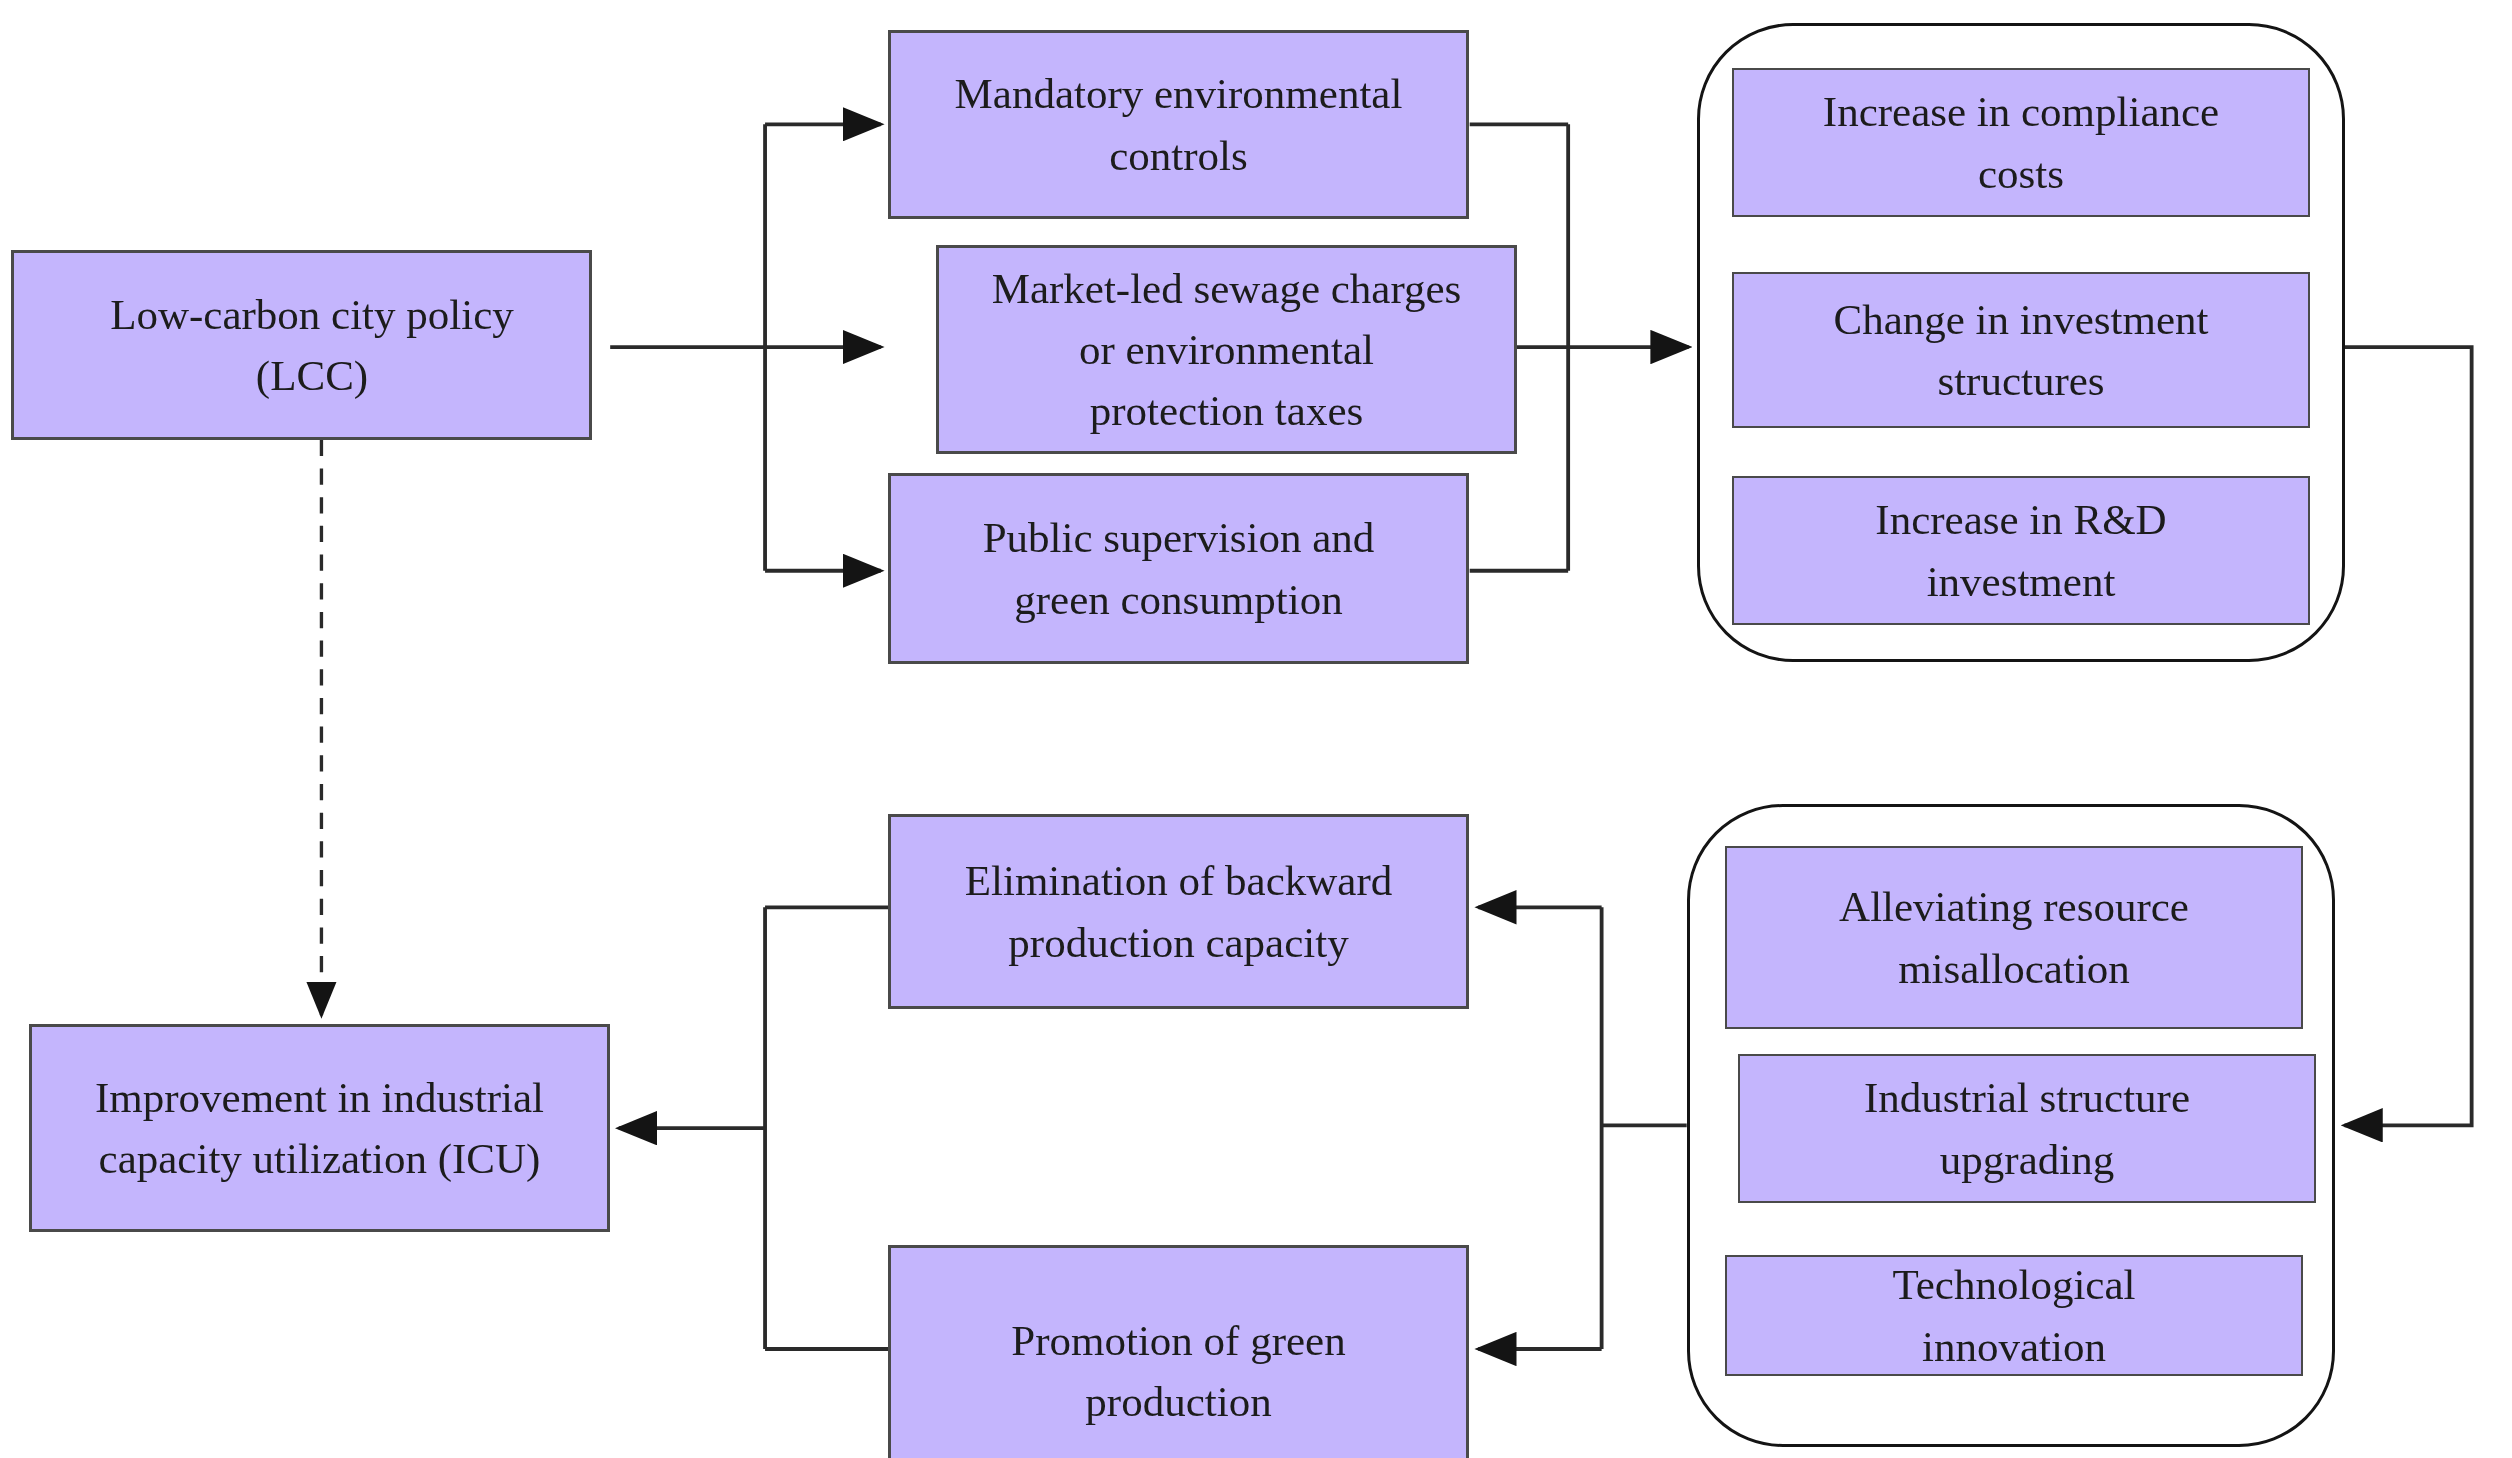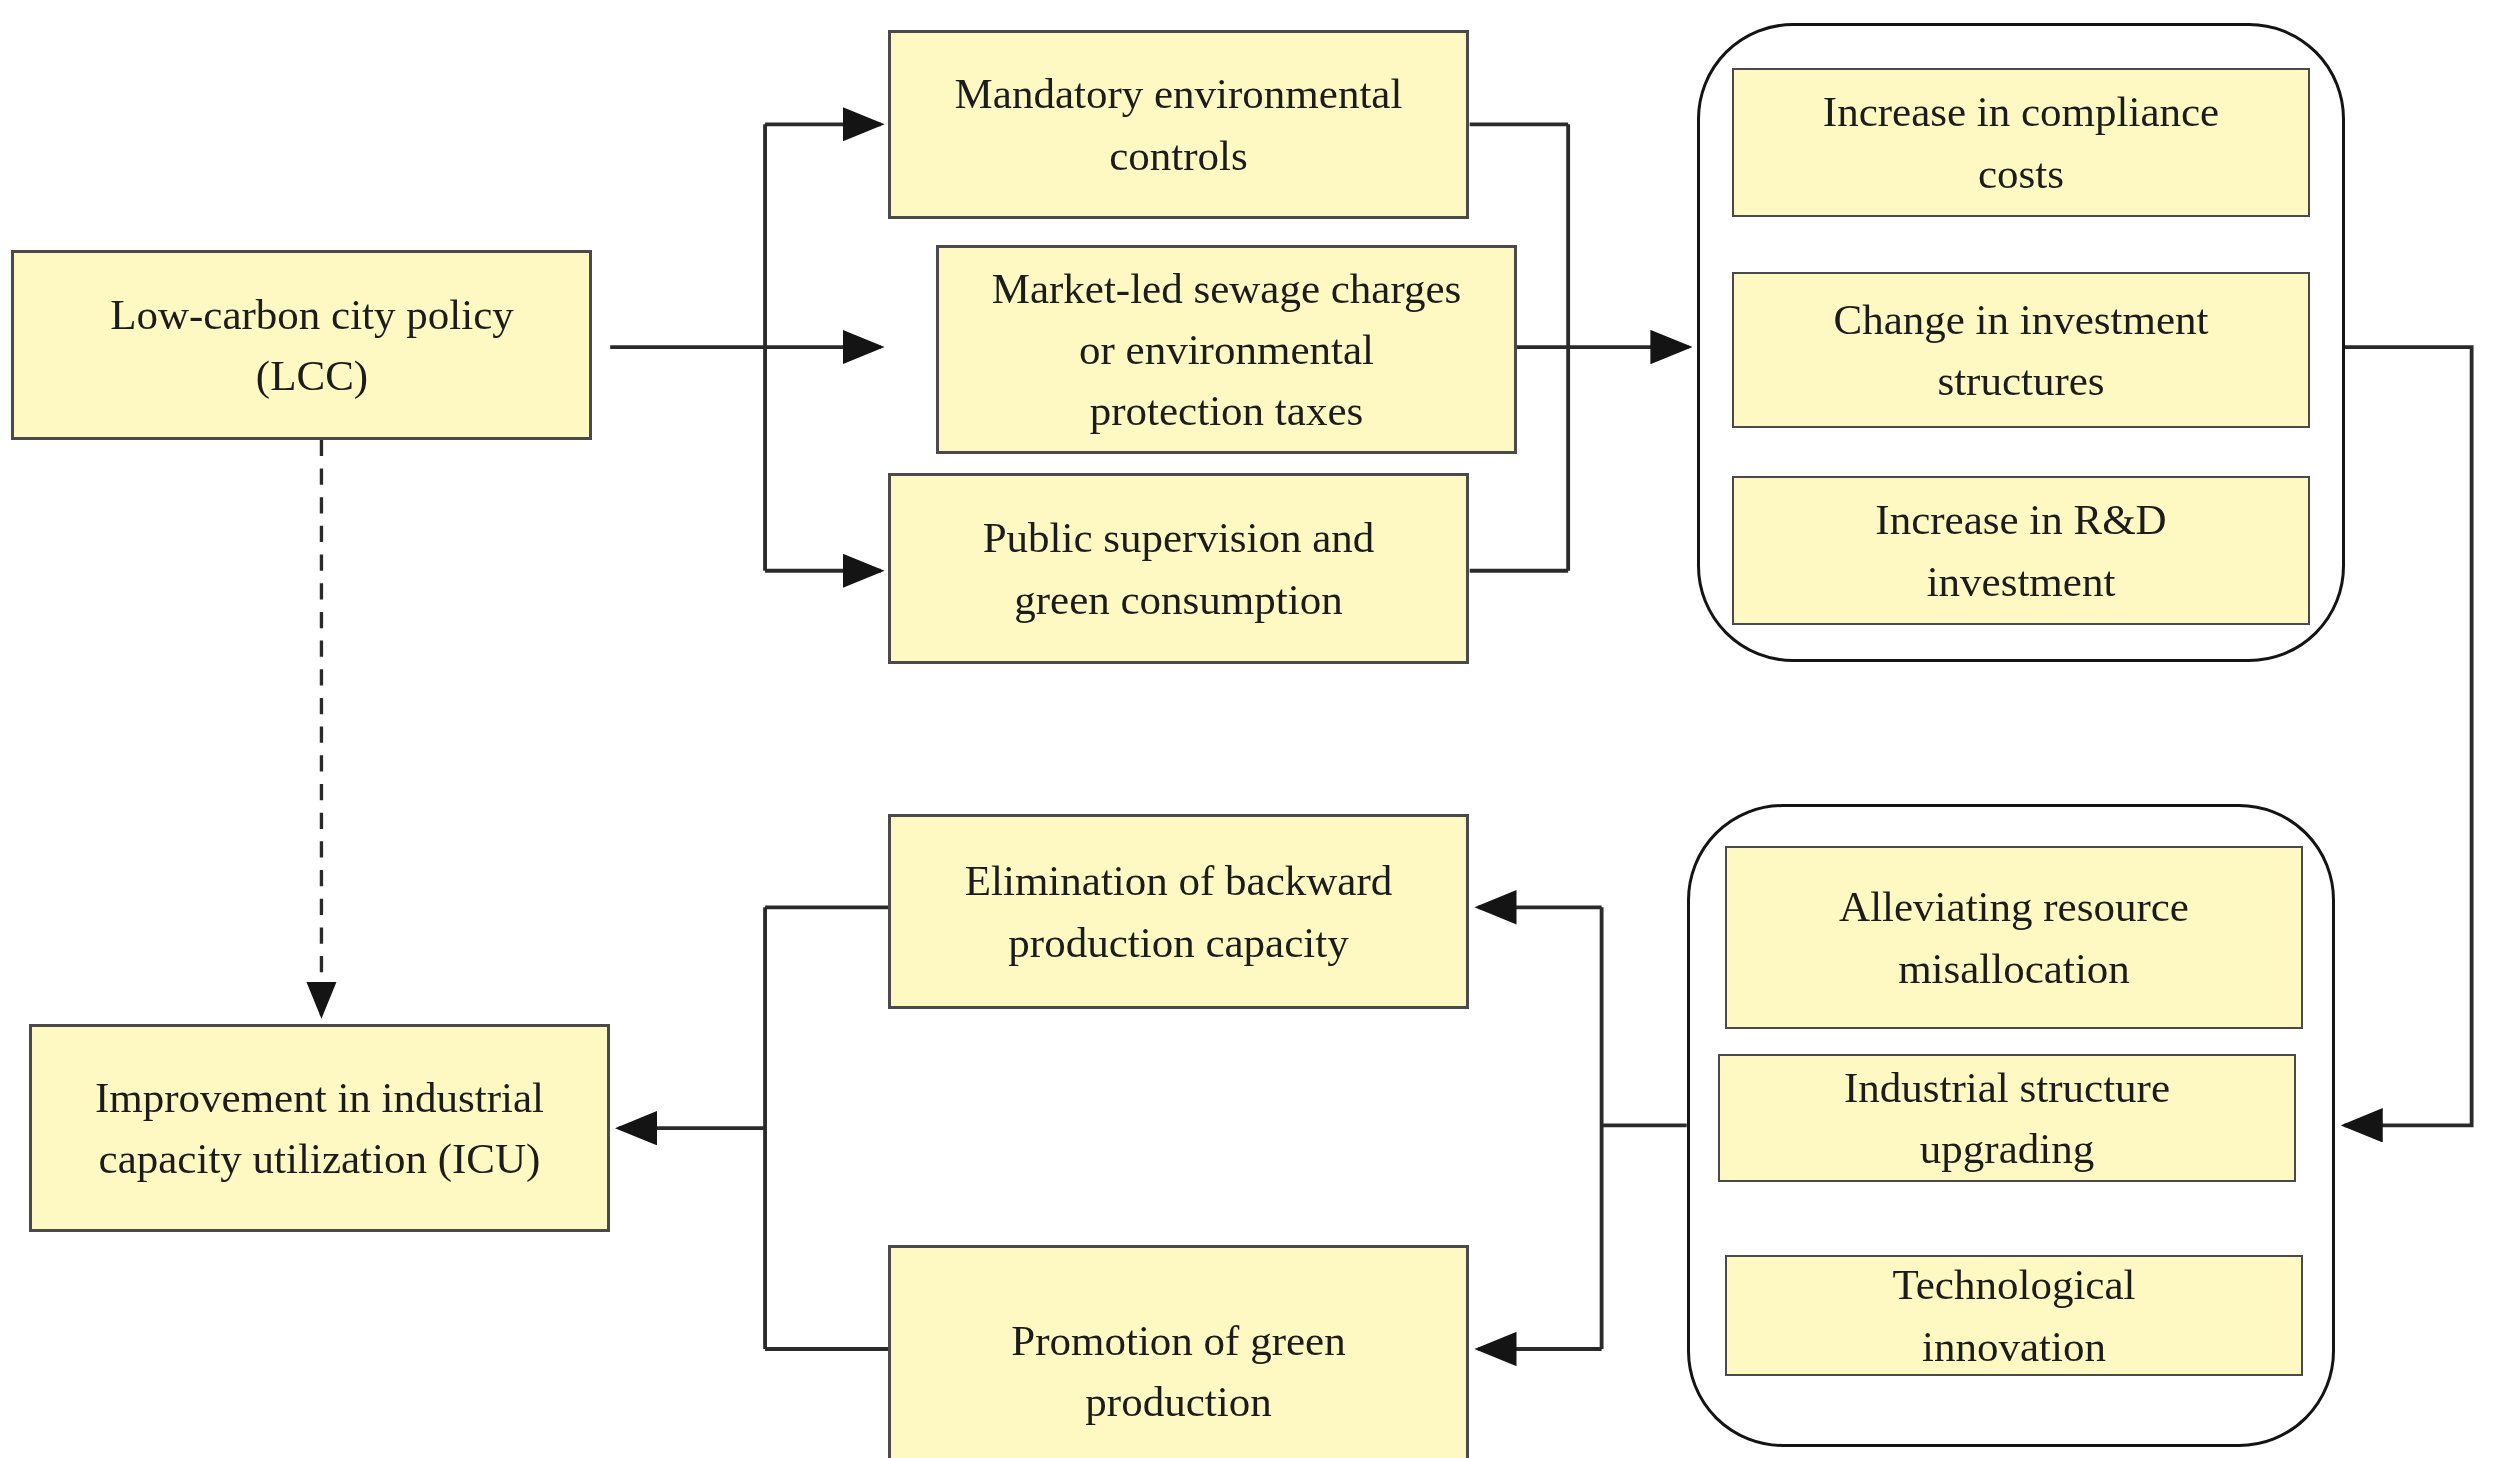--- a/index.html
+++ b/index.html
@@ -14,21 +14,21 @@
     position:relative;
     width:2512px;height:1458px;
     background:var(--bg);
     font-family:"Liberation Serif","DejaVu Serif",serif;
     color:var(--ink);
     overflow:hidden;
   }
   #connectors{position:absolute;left:0;top:0;width:2512px;height:1458px;z-index:1;}
   .node{
     position:absolute;z-index:2;
-    background:#fef9c3;
+    background:#c4b5fd;
     border:3.8px solid var(--box-border);
     display:flex;align-items:center;justify-content:center;
     text-align:center;
     font-size:43px;line-height:1.42;
     white-space:pre-line;
     box-sizing:border-box;
     padding:0 19px;
   }
   .group{
     position:absolute;z-index:2;
@@ -52,21 +52,21 @@
   
   #elimination-box{left:888px;top:814px;width:581px;height:195px;}
   #promotion-box{left:888px;top:1245px;width:581px;height:252px;}
   
   #investment-group{left:1697px;top:23px;width:648px;height:639px;}
   #inv-box-1{left:32px;top:42px;width:578px;height:149px;}
   #inv-box-2{left:32px;top:246px;width:578px;height:156px;}
   #inv-box-3{left:32px;top:450px;width:578px;height:149px;}
   #structural-group{left:1687px;top:804px;width:648px;height:643px;}
   #str-box-1{left:35px;top:39px;width:578px;height:183px;}
-  #str-box-2{left:28px;top:247px;width:578px;height:128px;}
+  #str-box-2{left:48px;top:247px;width:578px;height:149px;}
   #str-box-3{left:35px;top:448px;width:578px;height:121px;}
 </style>
 </head>
 <body>
 
 <div id="stage">
 
   <svg id="connectors" viewBox="0 0 2627 1525" xmlns="http://www.w3.org/2000/svg">
     <defs>
       <marker id="arw" markerUnits="strokeWidth" markerWidth="11" markerHeight="9" refX="10" refY="4.5" orient="auto">

